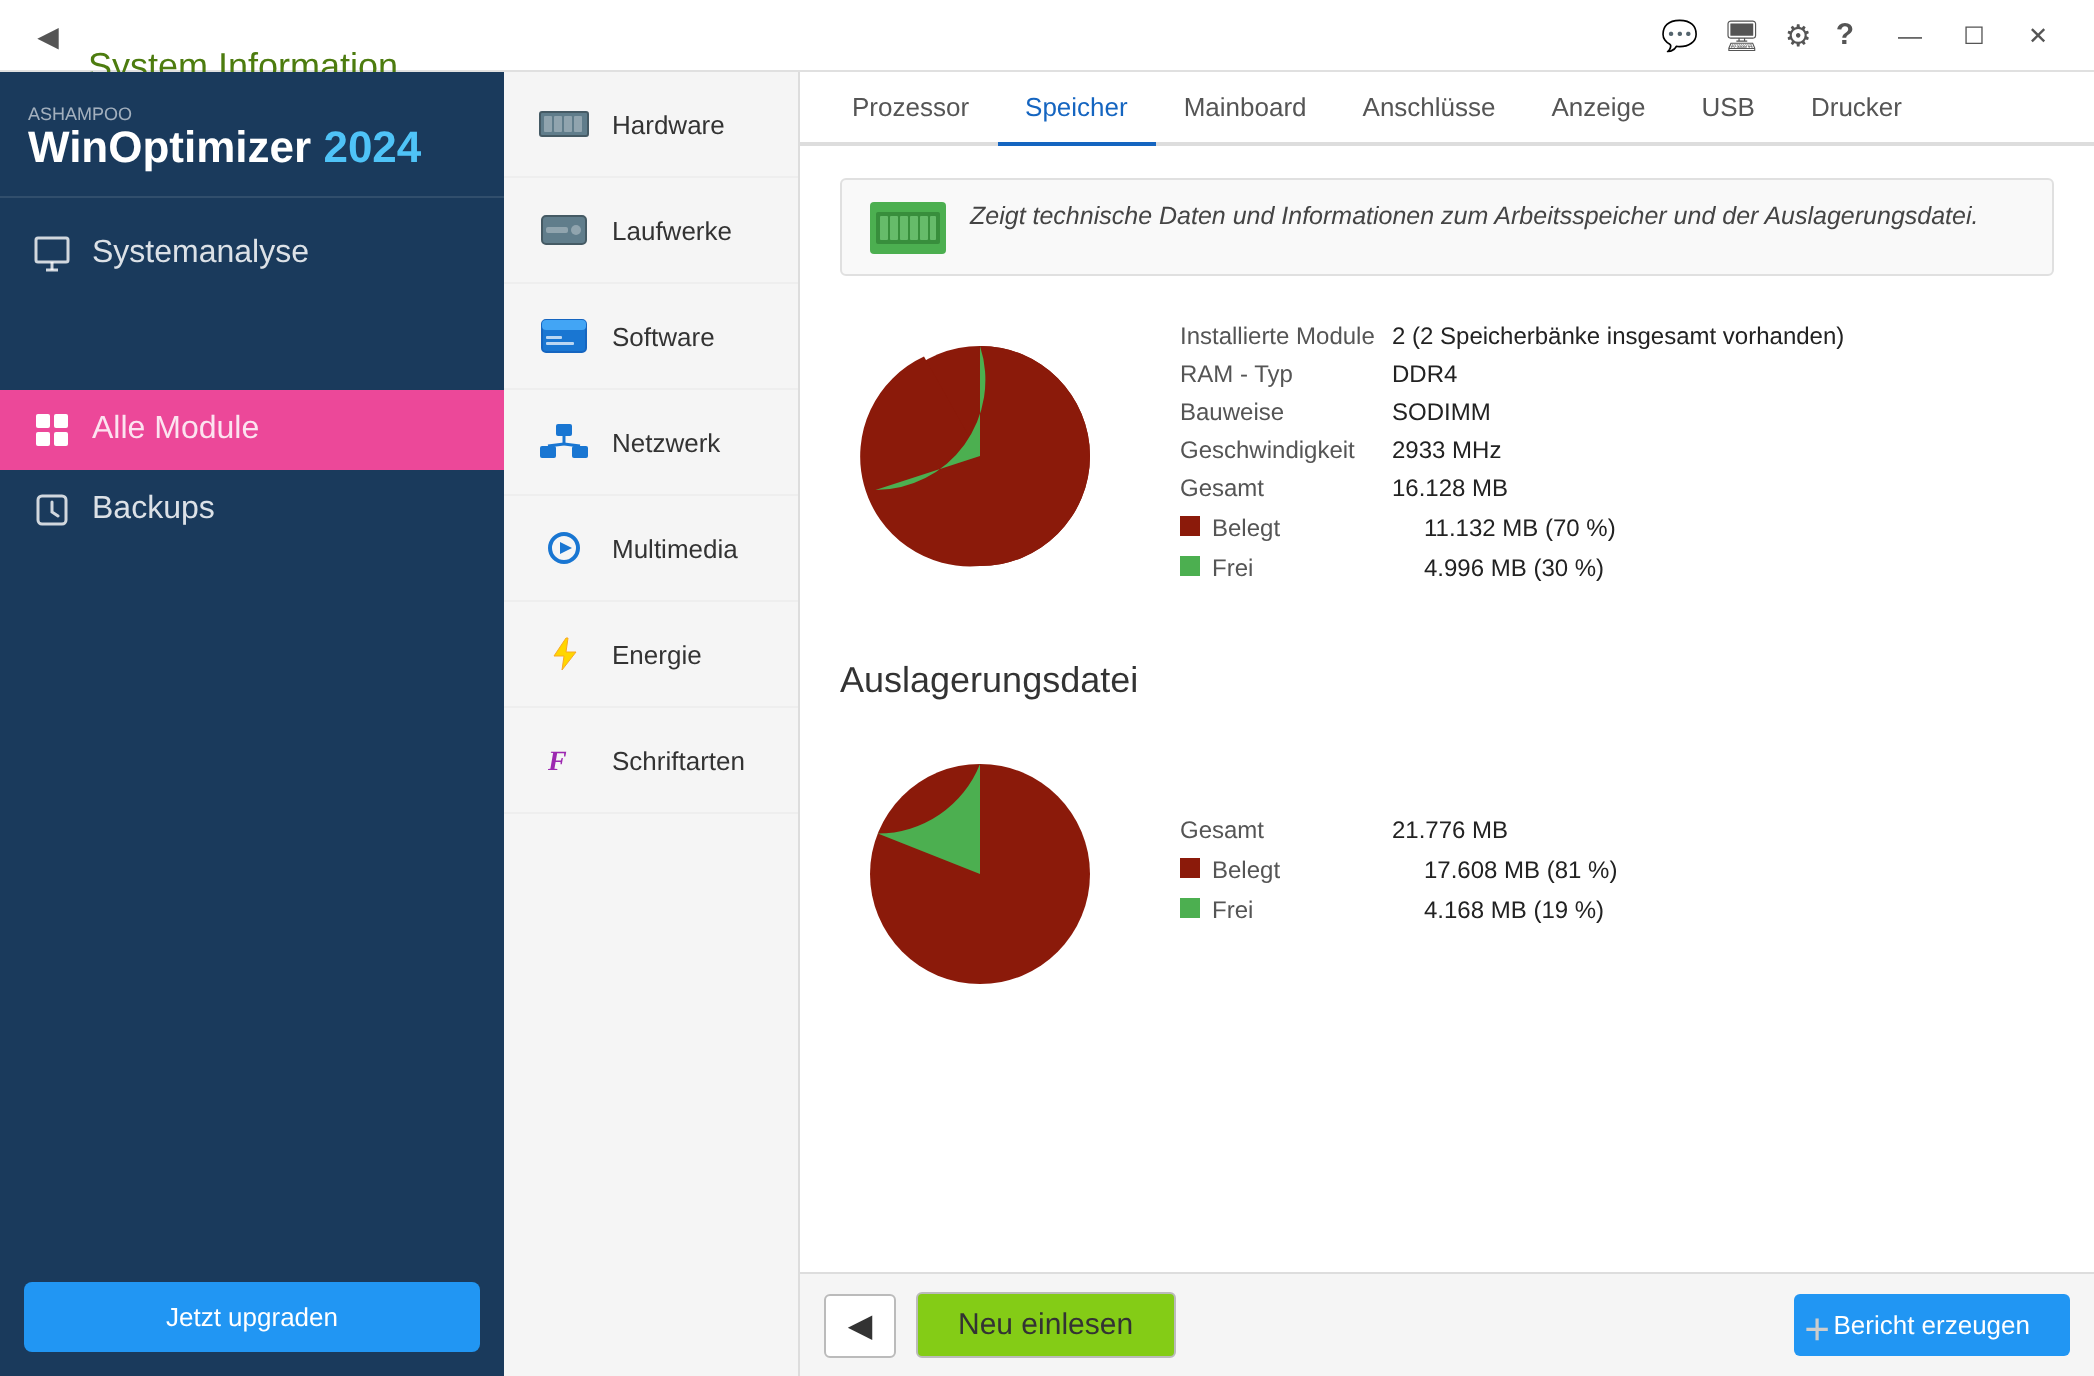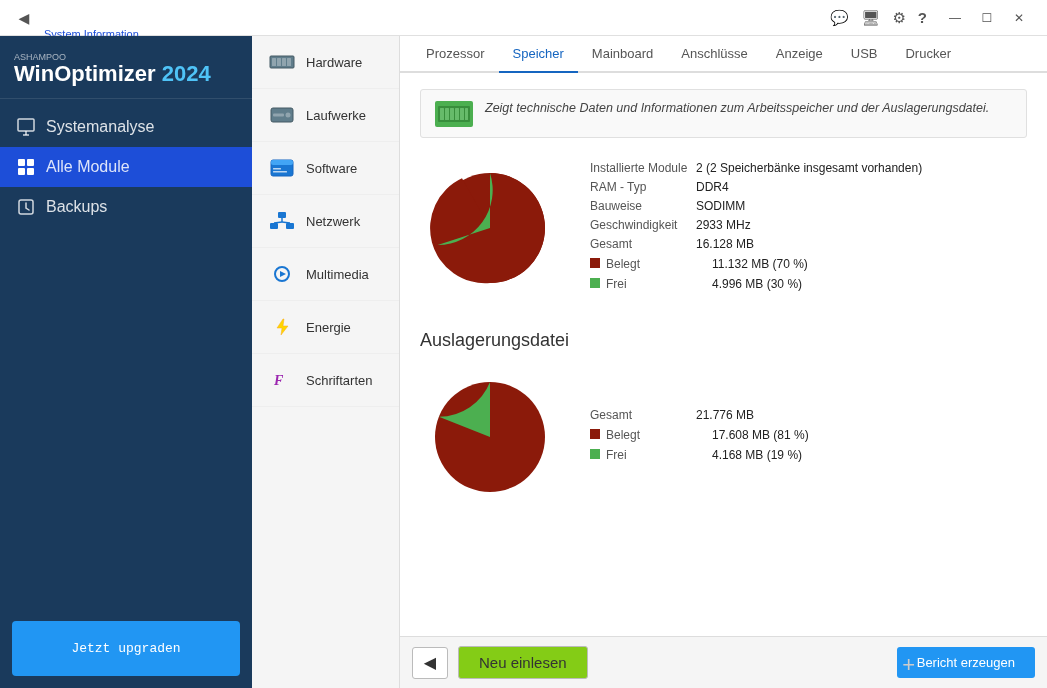--- a/index.html
+++ b/index.html
@@ -14,21 +14,21 @@
       padding: 0 12px;
       border-bottom: 1px solid #e0e0e0;
       flex-shrink: 0;
     }
     .titlebar-back {
       width: 24px; height: 24px;
       display: flex; align-items: center; justify-content: center;
       cursor: pointer; color: #555; font-size: 14px; margin-right: 8px;
     }
     .titlebar-title {
-      font-size: 11px; color: #1d4ed8; flex: 1; margin-top: 32px;
+      font-size: 18px; color: #4d7c0f; flex: 1; margin-top: 32px;
     }
     .titlebar-icons {
       display: flex; gap: 12px; align-items: center;
     }
     .titlebar-icons span {
       font-size: 16px; color: #555; cursor: pointer;
     }
     .titlebar-win-controls {
       display: flex; gap: 0; margin-left: 12px;
     }
@@ -70,30 +70,30 @@
       flex: 1;
     }
     .nav-item {
       display: flex; align-items: center;
       padding: 10px 16px;
       cursor: pointer;
       color: rgba(255,255,255,0.85);
       font-size: 16px;
       gap: 10px;
     }
-    .nav-item.active { background: #1d4ed8; }
+    .nav-item.active { background: #ec4899; margin-top: 48px; }
     .nav-icon { width: 20px; height: 20px; display: flex; align-items: center; justify-content: center; font-size: 14px; flex-shrink: 0; }
 
     .sidebar-bottom {
       padding: 12px;
     }
     .upgrade-btn {
-      width: 100%; padding: 20px; background: #2196f3; color: #fff;
+      width: 100%; padding: 10px; background: #2196f3; color: #fff;
       border: none; border-radius: 4px; font-size: 13px; cursor: pointer;
-      font-family: Liberation Mono, monospace;
+      font-family: Liberation Sans, sans-serif;
     }
 
     
     .middle-panel {
       width: 148px;
       background: #f5f5f5;
       border-right: 1px solid #ddd;
       display: flex;
       flex-direction: column;
       flex-shrink: 0;

